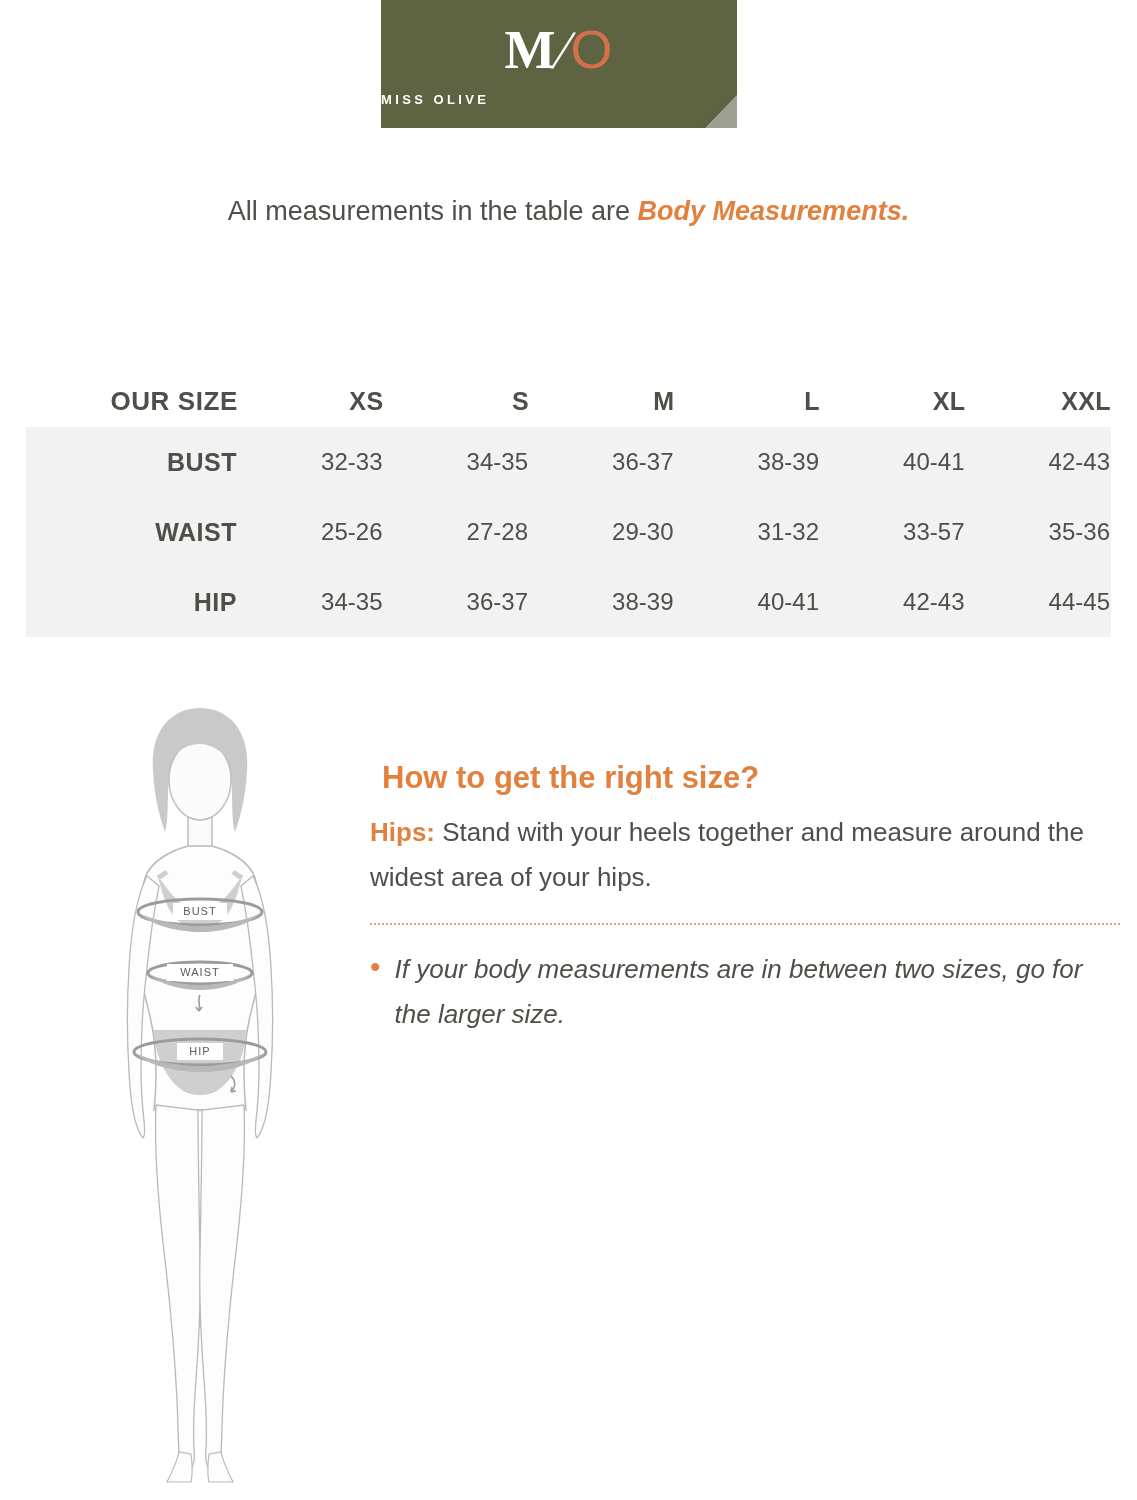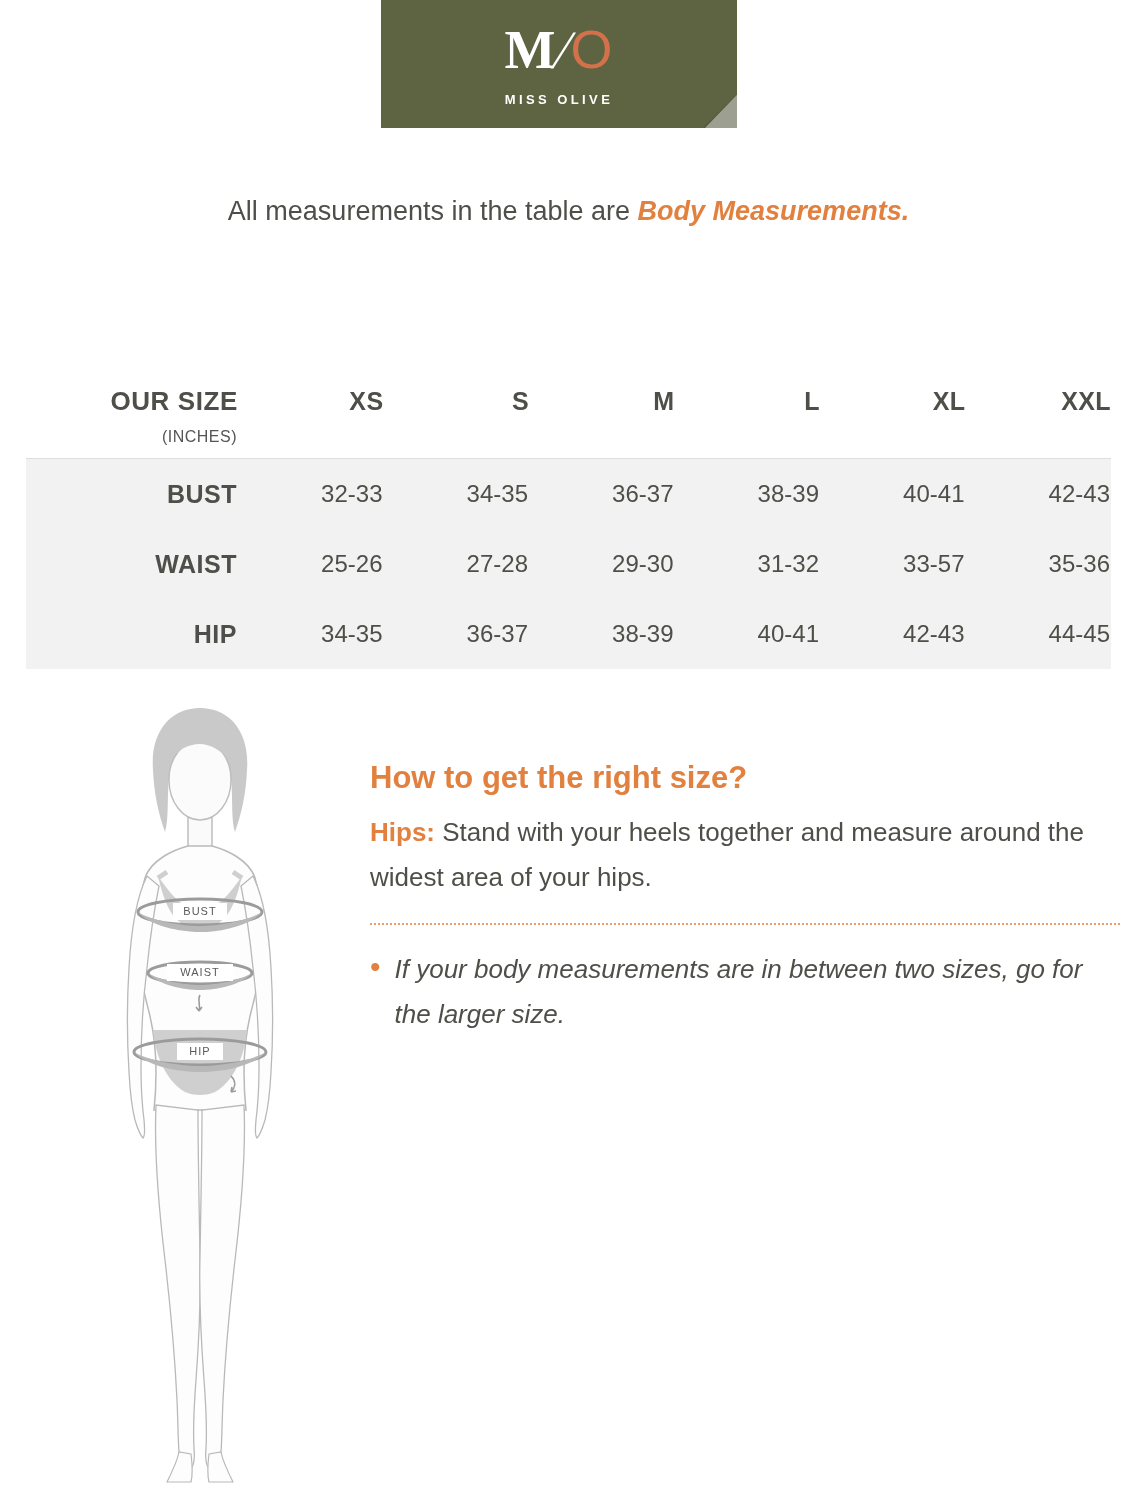--- a/index.html
+++ b/index.html
@@ -65,21 +65,21 @@
     display: inline-block;
     color: #d2714a;
     font-family: "Liberation Sans", sans-serif;
     font-weight: normal;
   }
   .logo-name {
     position: absolute;
     left: 0;
     right: 0;
     top: 92px;
-    text-align: center;
+    text-align: left;
     color: #ffffff;
     font-size: 13px;
     letter-spacing: 3.4px;
     font-weight: bold;
   }
 
   
   .intro {
     position: absolute;
     left: 0;
@@ -149,21 +149,21 @@
   }
 
   
   .howto {
     position: absolute;
     left: 370px;
     top: 760px;
     width: 750px;
   }
   .howto h2 {
-    margin: 0 0 14px 0;
+    margin: 0 0 14px 12px;
     font-size: 31px;
     color: #e2813f;
     font-weight: bold;
   }
   .howto p {
     margin: 0 0 6px 0;
     font-size: 26px;
     line-height: 1.72;
     color: #4f4f49;
   }
@@ -223,29 +223,20 @@
   </colgroup>
   <thead>
     <tr>
       <th class="label-col">OUR SIZE</th>
       <th>XS</th>
       <th>S</th>
       <th>M</th>
       <th>L</th>
       <th>XL</th>
       <th>XXL</th>
-    </tr>
-    <tr class="sub-row">
-      <td class="label-col">(INCHES)</td>
-      <td></td>
-      <td></td>
-      <td></td>
-      <td></td>
-      <td></td>
-      <td></td>
     </tr>
   </thead>
   <tbody>
     <tr class="body-row shaded">
       <td class="label-col">BUST</td>
       <td>32-33</td>
       <td>34-35</td>
       <td>36-37</td>
       <td>38-39</td>
       <td>40-41</td>

